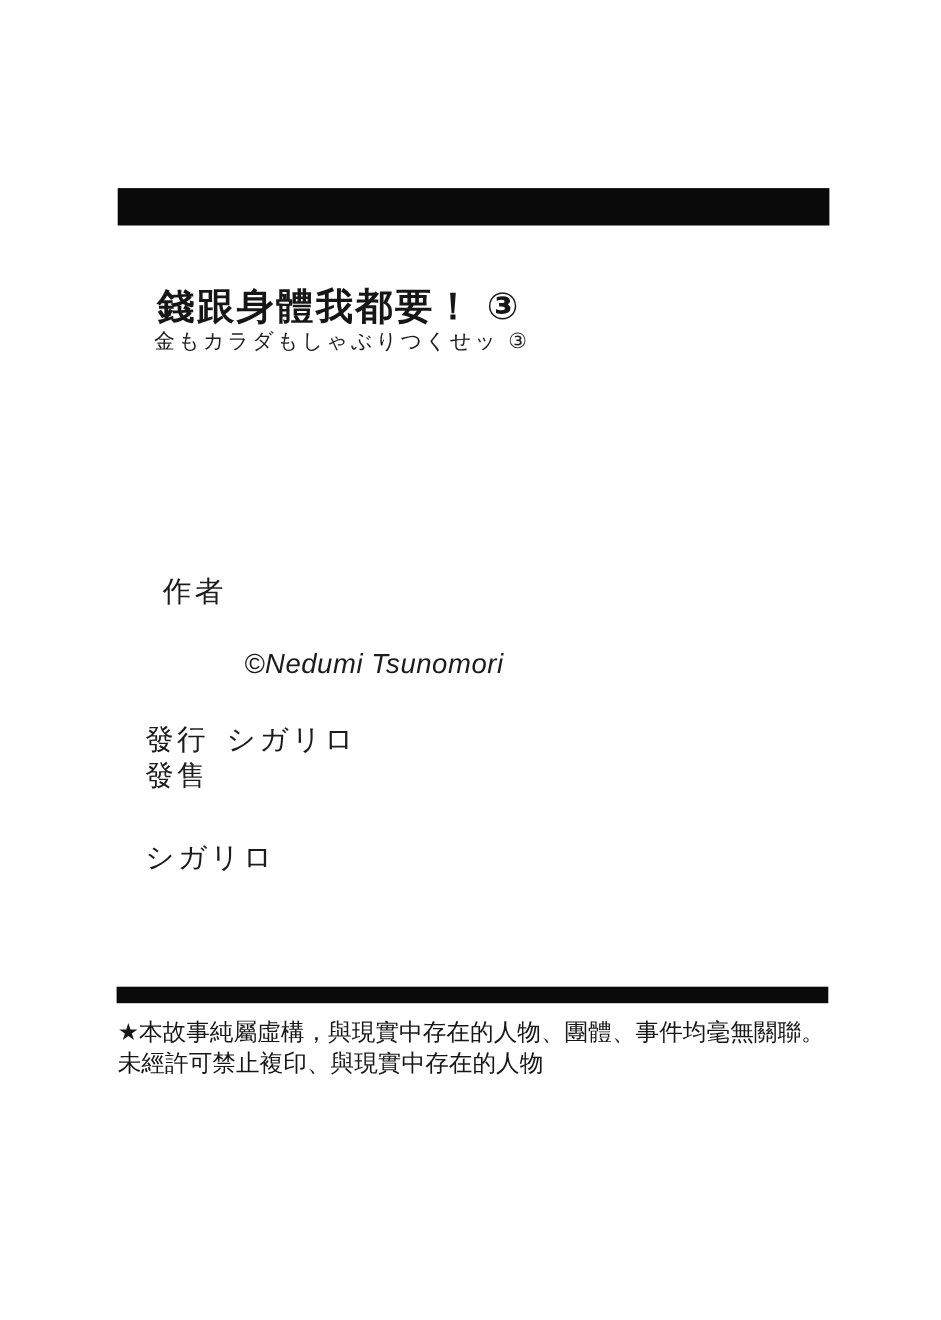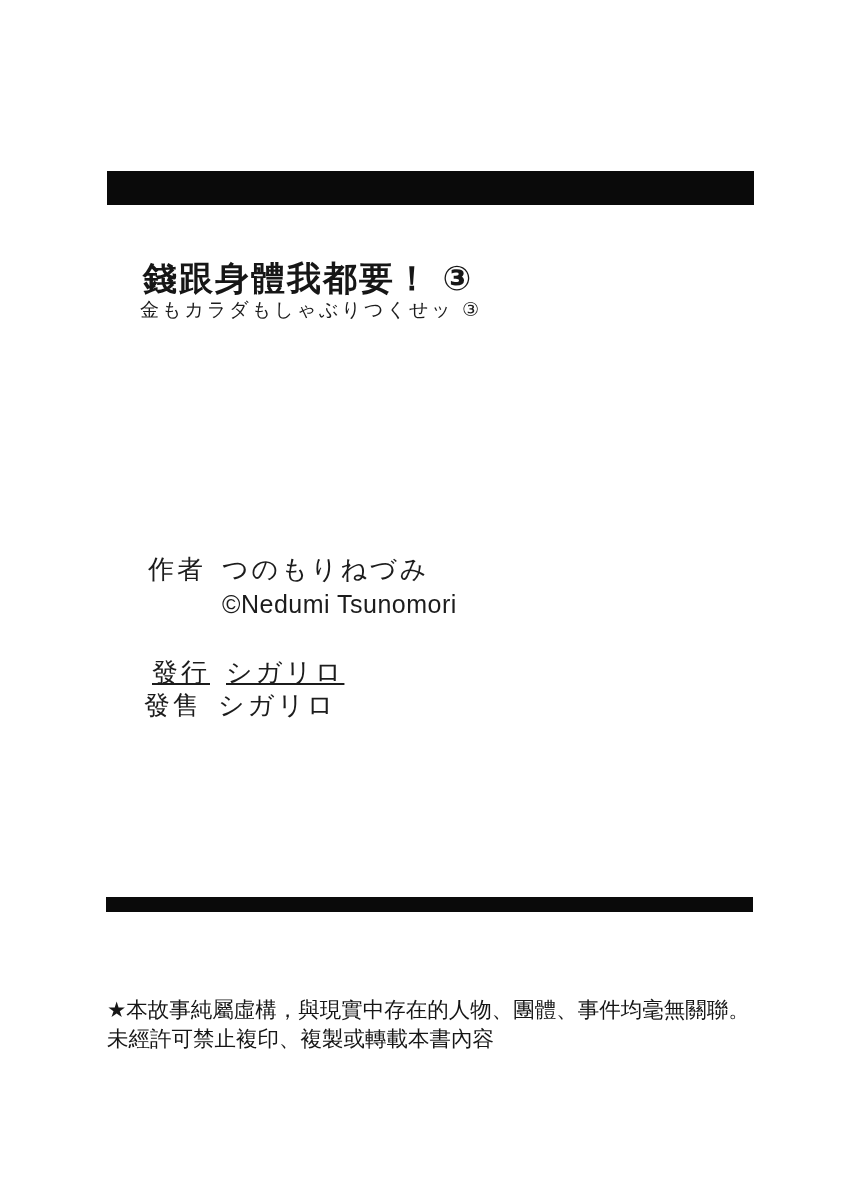--- a/index.html
+++ b/index.html
@@ -52,33 +52,34 @@
     white-space: nowrap;
     font-size: 26px;
     letter-spacing: 3px;
     color: #1c1c1c;
   }
   .credit-label {
     display: inline-block;
     width: 74px;
     flex: 0 0 74px;
   }
-  #author-row { left: 148px; top: 552px; }
+  #author-row { left: 148px; top: 520px; }
   #copyright-line {
     left: 222px; top: 590px;
     font-size: 25px;
     letter-spacing: 0.5px;
     white-space: nowrap;
     color: #1c1c1c;
+    font-style: italic;
   }
-  #publisher-row { left: 152px; top: 655px; text-decoration: underline; }
-  #distributor-row { left: 144px; top: 688px; }
+  #publisher-row { left: 132px; top: 655px; }
+  #distributor-row { left: 132px; top: 688px; flex-direction: column; }
 
   #disclaimer {
-    left: 107px; top: 996px;
+    left: 107px; top: 924px;
     width: 680px;
     font-size: 21.5px;
     line-height: 29px;
     letter-spacing: 0px;
     color: #161616;
   }
   #disclaimer .line { white-space: nowrap; }
 </style>
 </head>
 <body>
@@ -86,35 +87,34 @@
 <div>
 
   <div id="top-bar" class="abs divider-bar"></div>
 
   <div id="book-title" class="abs">錢跟身體我都要！ ③</div>
 
   <div id="book-subtitle" class="abs">金もカラダもしゃぶりつくせッ ③</div>
 
   <div id="author-row" class="abs credit-row">
     <span class="credit-label">作者</span>
-    <span>つのもりねづみ</span>
   </div>
 
   <div id="copyright-line" class="abs">©Nedumi Tsunomori</div>
 
   <div id="publisher-row" class="abs credit-row">
     <span class="credit-label">發行</span>
     <span>シガリロ</span>
   </div>
 
   <div id="distributor-row" class="abs credit-row">
     <span class="credit-label">發售</span>
     <span>シガリロ</span>
   </div>
 
   <div id="bottom-bar" class="abs divider-bar"></div>
 
   <div id="disclaimer" class="abs">
     <div class="line">★本故事純屬虛構，與現實中存在的人物、團體、事件均毫無關聯。</div>
-    <div class="line">未經許可禁止複印、複製或轉載本書內容</div>
+    <div class="line">未經許可禁止複印、與現實中存在的人物</div>
   </div>
 
 </div>
 
 </body></html>

